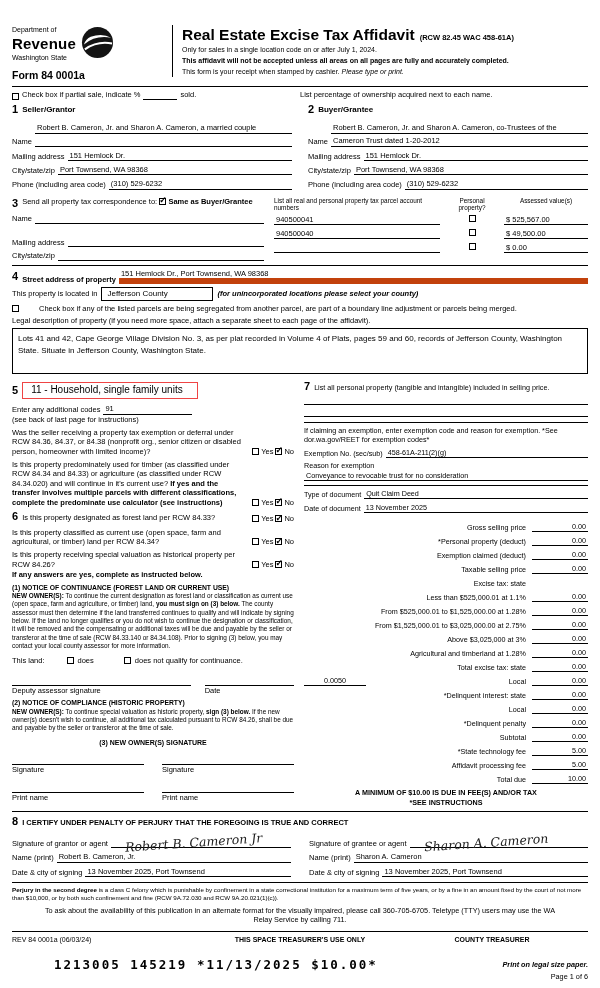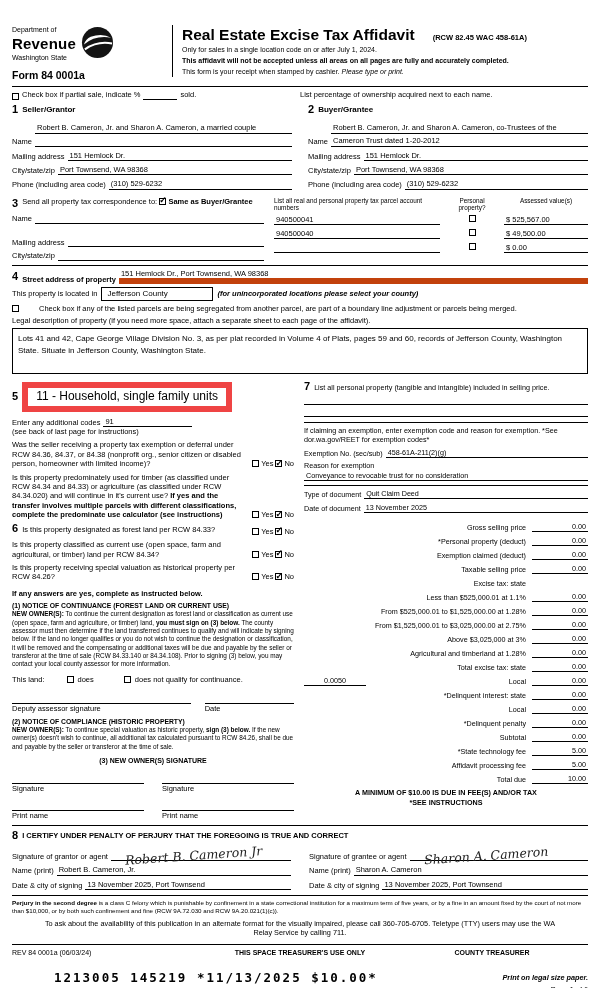--- a/index.html
+++ b/index.html
@@ -17,21 +17,21 @@
 .sec-num{font-weight:bold;font-size:11px;margin-right:4px}
 
 .hdr{display:flex;align-items:flex-start}
 .hdr-left{width:160px;flex:none;padding-top:1px}
 .logo-row{display:flex;align-items:center;gap:5px}
 .dept-of,.dept-wa{font-size:7px}
 .dept-rev{font-size:15px;font-weight:bold;letter-spacing:.2px}
 .form-no{font-weight:bold;font-size:10.5px;margin-top:7px}
 .hdr-right{border-left:1.5px solid #000;padding-left:9px;flex:1}
 .title{font-size:15.5px;font-weight:bold}
-.rcw{font-size:7.5px;font-weight:bold;margin-left:16px}
+.rcw{font-size:7.5px;font-weight:bold;margin-left:3px}
 .note{font-size:7px;margin-top:2px}
 
 .partial{display:flex;align-items:flex-end;margin-top:2px}
 .pleft{width:50%;display:flex;align-items:flex-end;gap:3px}
 .blank{display:inline-block;width:34px;border-bottom:1px solid #000;height:8px}
 .pright{flex:1}
 
 .cols2{display:flex;gap:16px;margin-top:3px}
 .cols2>div{flex:1;min-width:0}
 .sec-head{display:flex;align-items:center}
@@ -45,27 +45,27 @@
 .ptc{border-bottom:1px solid #000;height:14px;display:flex;align-items:flex-end;font-size:7.5px;padding:0 2px}
 .ptc.ck{border-bottom:none;justify-content:center;align-items:center}
 
 .s4line{display:flex;align-items:flex-end;margin-top:3px}
 .county{display:inline-block;border:1px solid #000;padding:1px 16px 1px 5px;min-width:112px;margin:0 4px;font-size:8px}
 .legal{border:1px solid #000;margin-top:2px;padding:4px 5px;font-size:8px;line-height:1.55;height:46px}
 
 .mid{display:flex;gap:10px;margin-top:6px}
 .midl{width:282px;flex:none}
 .midr{flex:1;min-width:0;font-size:7.2px}
-.codebox{display:inline-block;border:6px solid #ef4444;padding:1.5px 8px;font-size:12px;min-width:176px}
+.codebox{display:inline-block;border:1px solid #ef4444;padding:1.5px 8px;font-size:10px;min-width:176px}
 .q{display:flex;margin-top:4px}
 .q .qt{flex:1;padding-right:5px}
 .yn{white-space:nowrap;align-self:flex-end;display:flex;align-items:center;gap:2px}
 .fine{font-size:6.4px;line-height:1.3}
 .ntitle{font-weight:bold;font-size:6.8px;margin-top:4px}
-.ifyes{font-weight:bold;margin-top:7px}
+.ifyes{font-weight:bold;margin-top:1px}
 .land{display:flex;align-items:center;gap:4px;margin-top:6px}
 .dep{display:flex;gap:14px;margin-top:14px}
 .du{border-bottom:1px solid #000;height:6px}
 .du.w1{flex:2}.du.w2{flex:1}
 .deplbl{display:flex;gap:14px}
 .deplbl span:first-child{flex:2}.deplbl span:last-child{flex:1}
 .n3t{text-align:center;font-weight:bold;font-size:7px;margin-top:6px}
 .sigpair{display:flex;gap:18px;margin-top:13px}
 .sp{flex:1;border-bottom:1px solid #000;height:5px}
 .sigpairlbl{display:flex;gap:18px}

